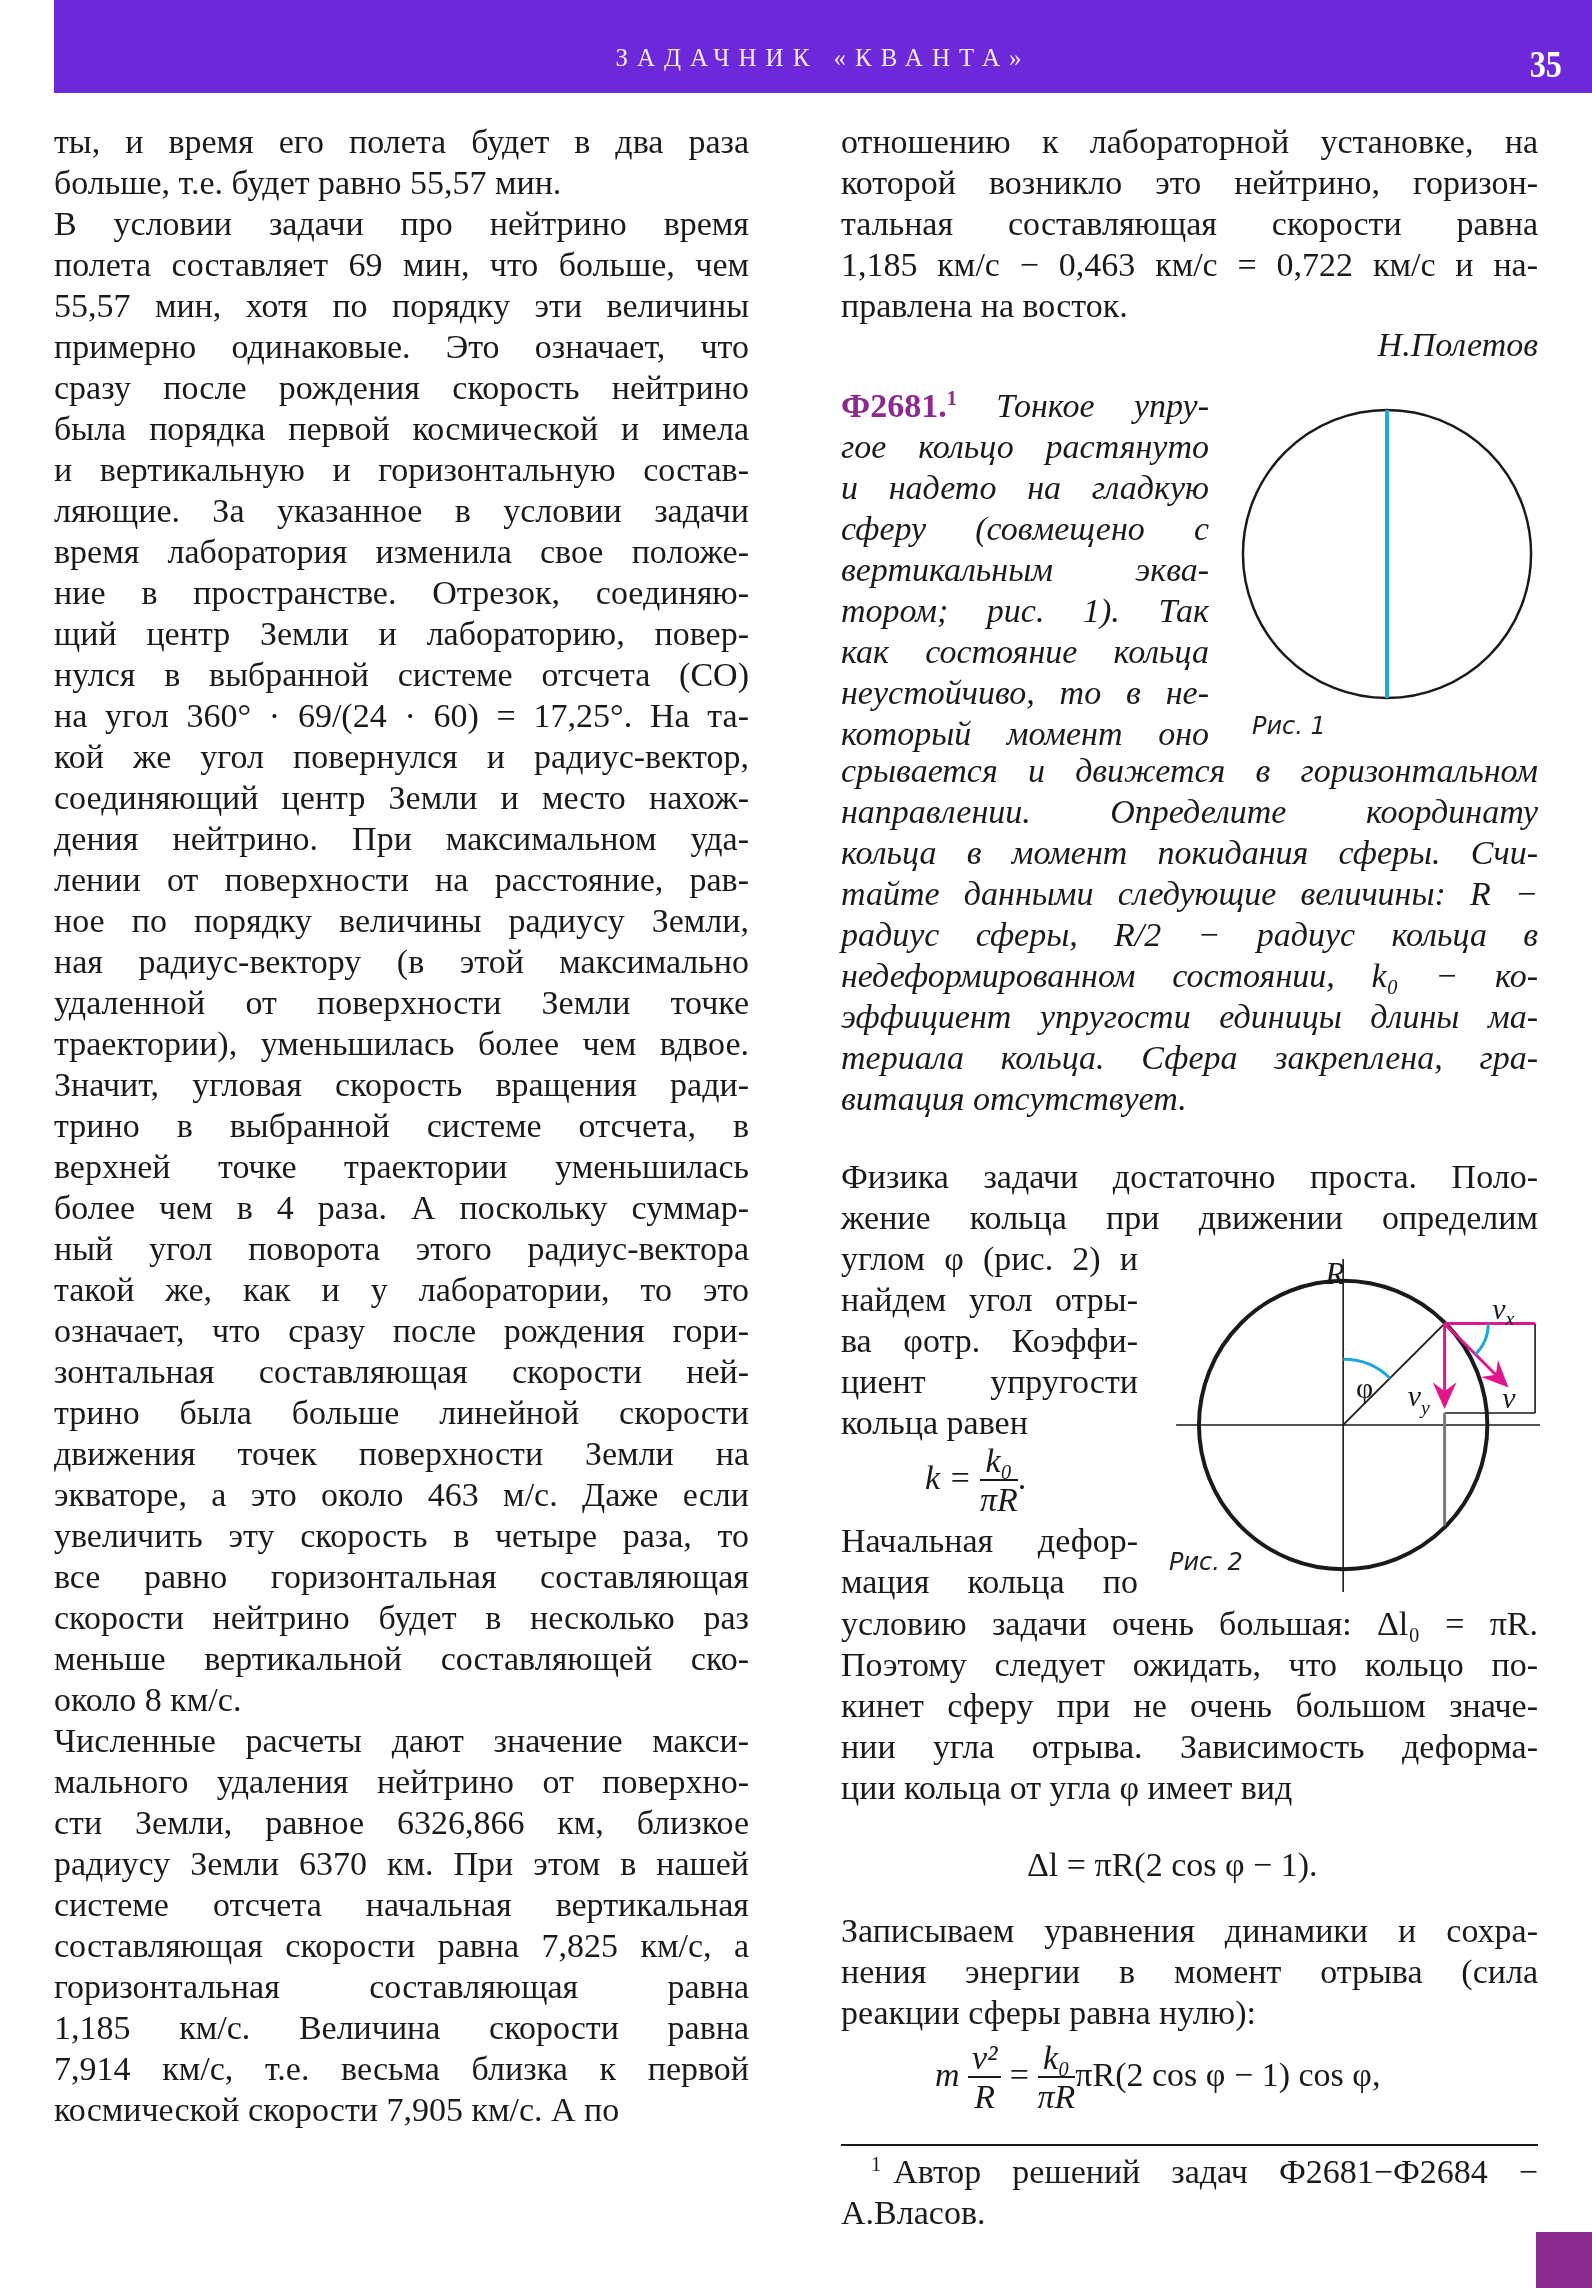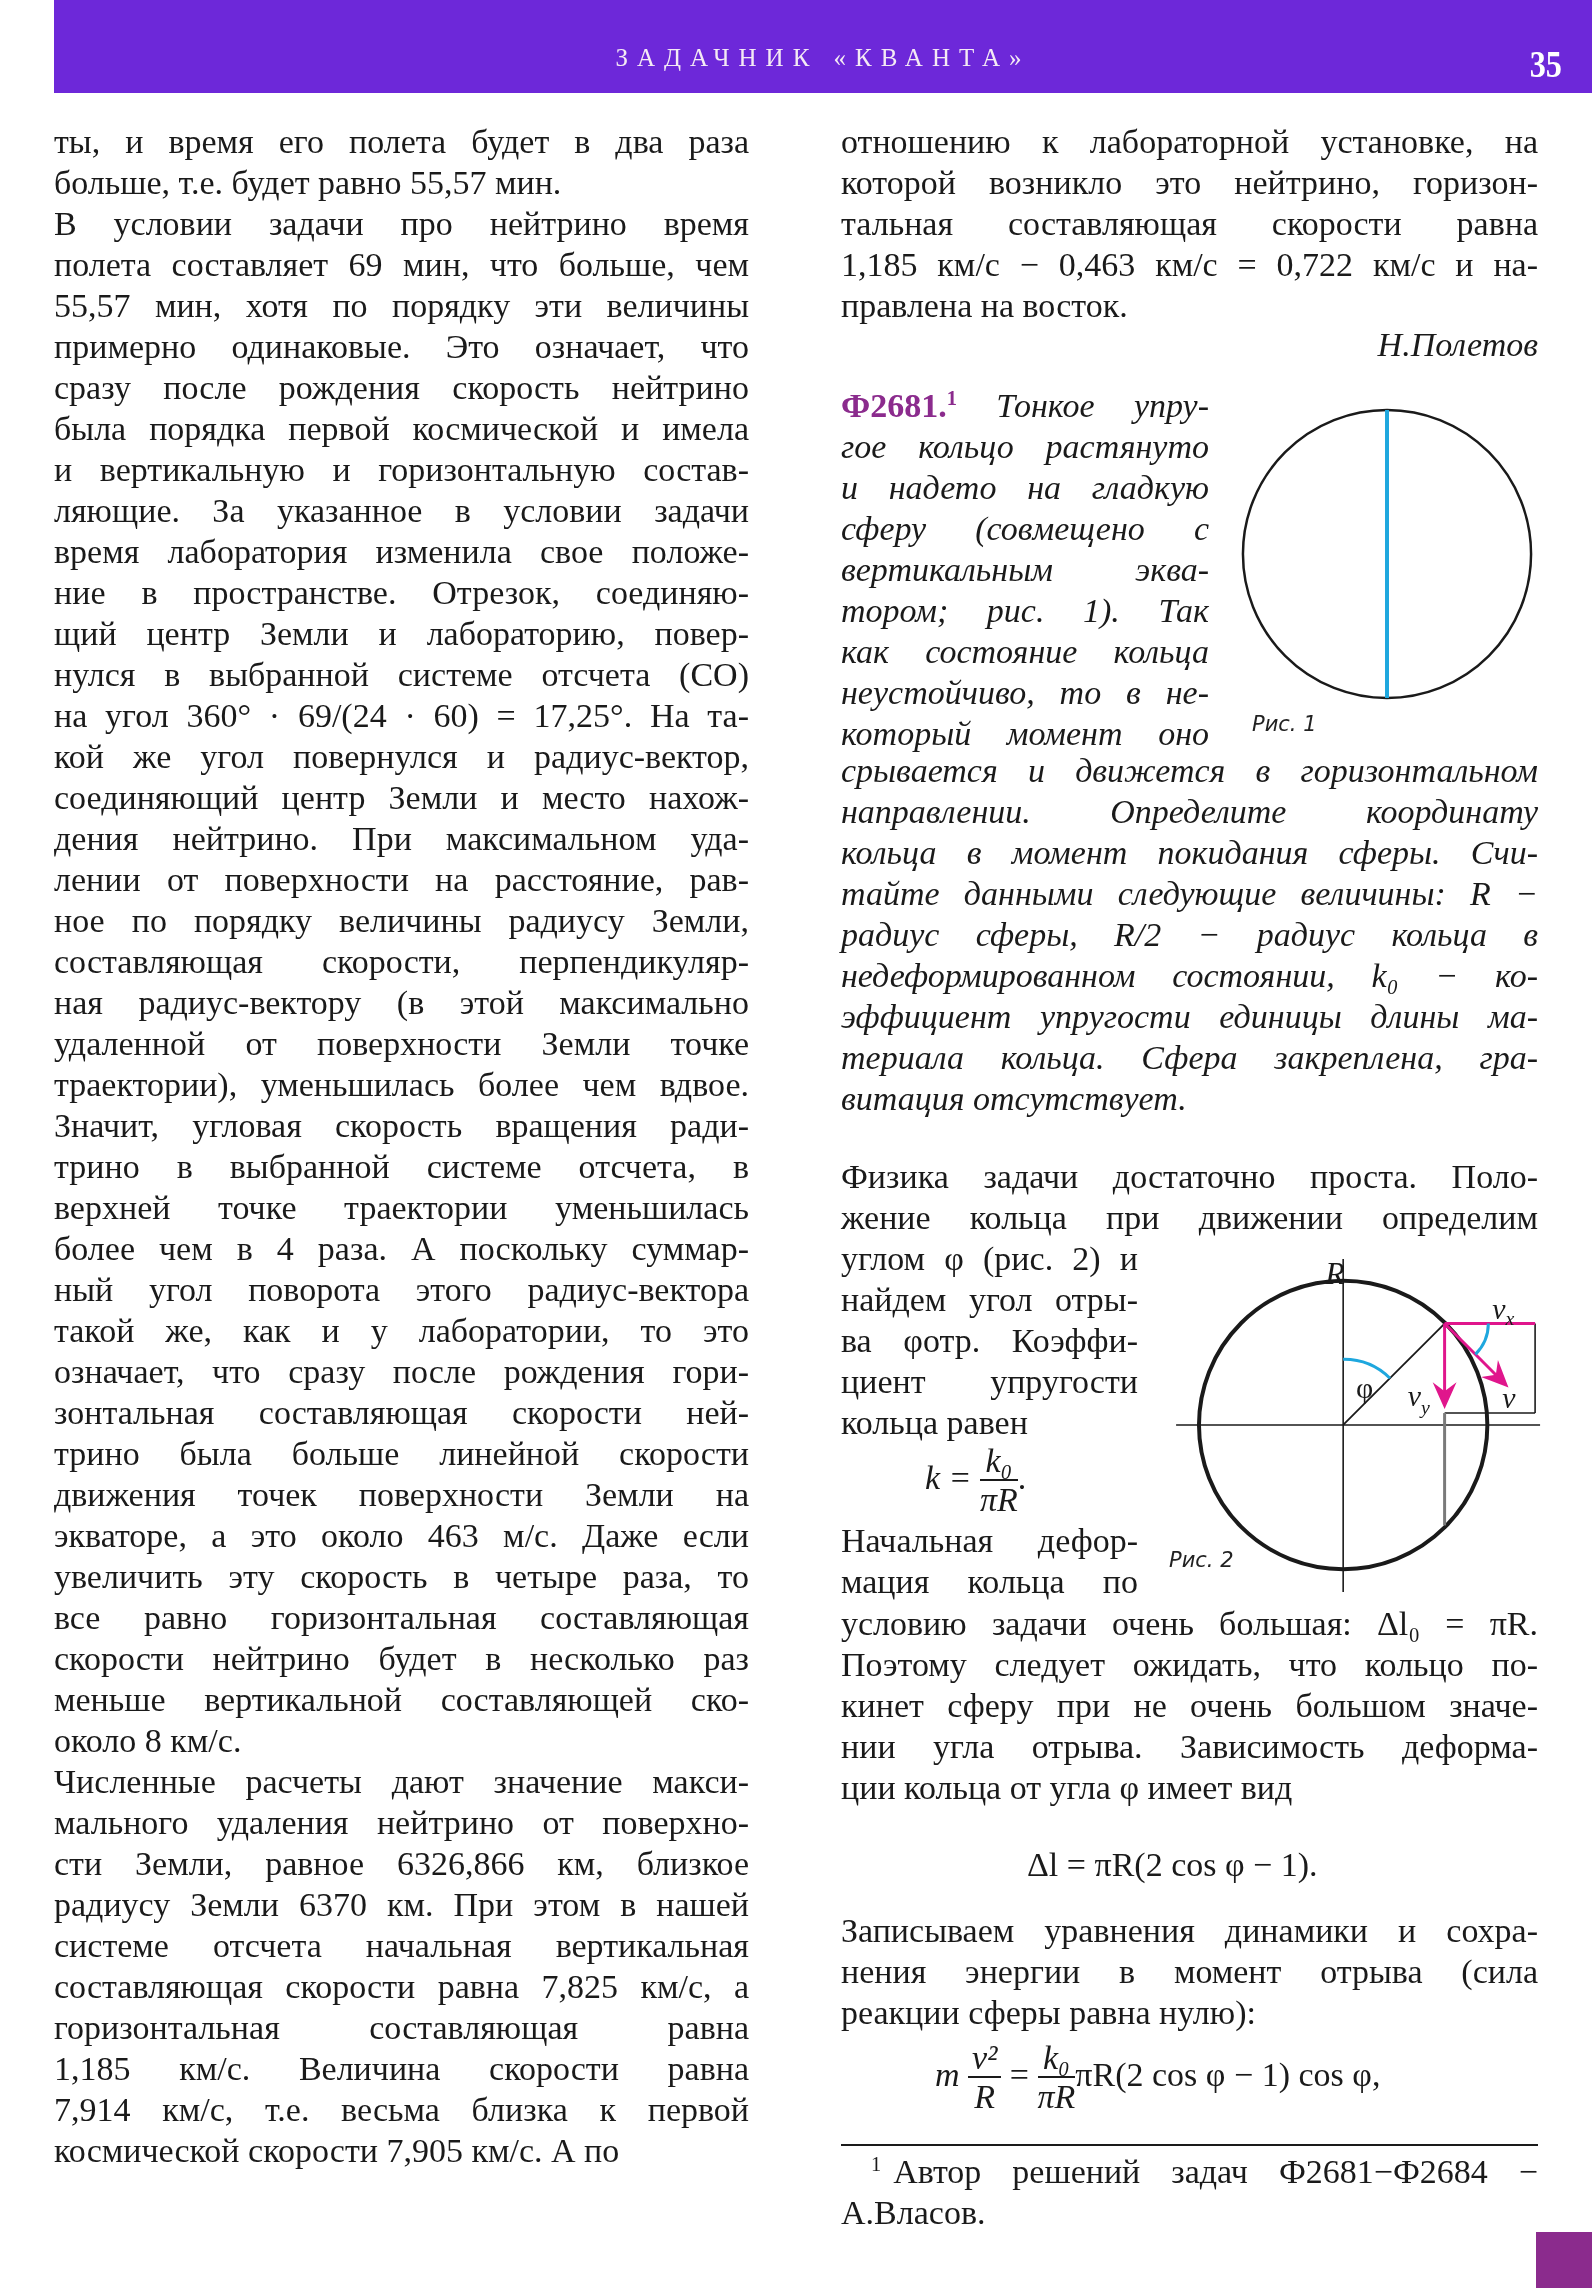--- a/index.html
+++ b/index.html
@@ -8,21 +8,21 @@
   .header-title{position:absolute;left:0;right:0;top:44px;text-align:center;color:#f4eaf4;font-size:25px;letter-spacing:9px;line-height:28px;}
   .page-num{position:absolute;right:30px;top:44px;color:#fff;font-size:38px;font-weight:bold;line-height:40px;transform:scaleX(0.85);transform-origin:right top;}
   .corner{position:absolute;left:1536px;top:2232px;width:56px;height:57px;background:#8b2b8d;}
   .col{position:absolute;}
   .line{display:block;height:41px;line-height:41px;font-size:34px;white-space:nowrap;text-align:justify;text-align-last:justify;overflow:visible;}
   .line.left{text-align-last:left;}
   .line.right{text-align:right;text-align-last:right;}
   .it{font-style:italic;}
   .purple{color:#8b2b8d;font-weight:bold;font-style:normal;}
   sup{font-size:60%;line-height:0;}
-  .fig-cap{position:absolute;font-family:"DejaVu Sans",sans-serif;font-style:italic;font-size:21px;color:#222;}
+  .fig-cap{position:absolute;font-family:"DejaVu Sans",sans-serif;font-style:italic;font-size:24px;color:#222;}
   .formula{position:absolute;font-size:34px;line-height:40px;white-space:nowrap;}
   .frac{display:inline-block;vertical-align:middle;text-align:center;}
   .frac .num{display:block;border-bottom:2px solid #1a1a1a;padding:0 4px;line-height:36px;}
   .frac .den{display:block;line-height:38px;}
   .fn-rule{position:absolute;left:841px;top:2144px;width:697px;height:2px;background:#1a1a1a;}
   svg text{font-family:"Liberation Serif",serif;}
 </style>
 </head>
 <body>
 
@@ -45,21 +45,20 @@
     <span class="line">время лаборатория изменила свое положе-</span>
     <span class="line">ние в пространстве. Отрезок, соединяю-</span>
     <span class="line">щий центр Земли и лабораторию, повер-</span>
     <span class="line">нулся в выбранной системе отсчета (СО)</span>
     <span class="line">на угол 360° · 69/(24 · 60) = 17,25°. На та-</span>
     <span class="line">кой же угол повернулся и радиус-вектор,</span>
     <span class="line">соединяющий центр Земли и место нахож-</span>
     <span class="line">дения нейтрино. При максимальном уда-</span>
     <span class="line">лении от поверхности на расстояние, рав-</span>
     <span class="line">ное по порядку величины радиусу Земли,</span>
-    <span class="line">составляющая скорости, перпендикуляр-</span>
     <span class="line">ная радиус-вектору (в этой максимально</span>
     <span class="line">удаленной от поверхности Земли точке</span>
     <span class="line">траектории), уменьшилась более чем вдвое.</span>
     <span class="line">Значит, угловая скорость вращения ради-</span>
     <span class="line">трино в выбранной системе отсчета, в</span>
     <span class="line">верхней точке траектории уменьшилась</span>
     <span class="line">более чем в 4 раза. А поскольку суммар-</span>
     <span class="line">ный угол поворота этого радиус-вектора</span>
     <span class="line">такой же, как и у лаборатории, то это</span>
     <span class="line">означает, что сразу после рождения гори-</span>

